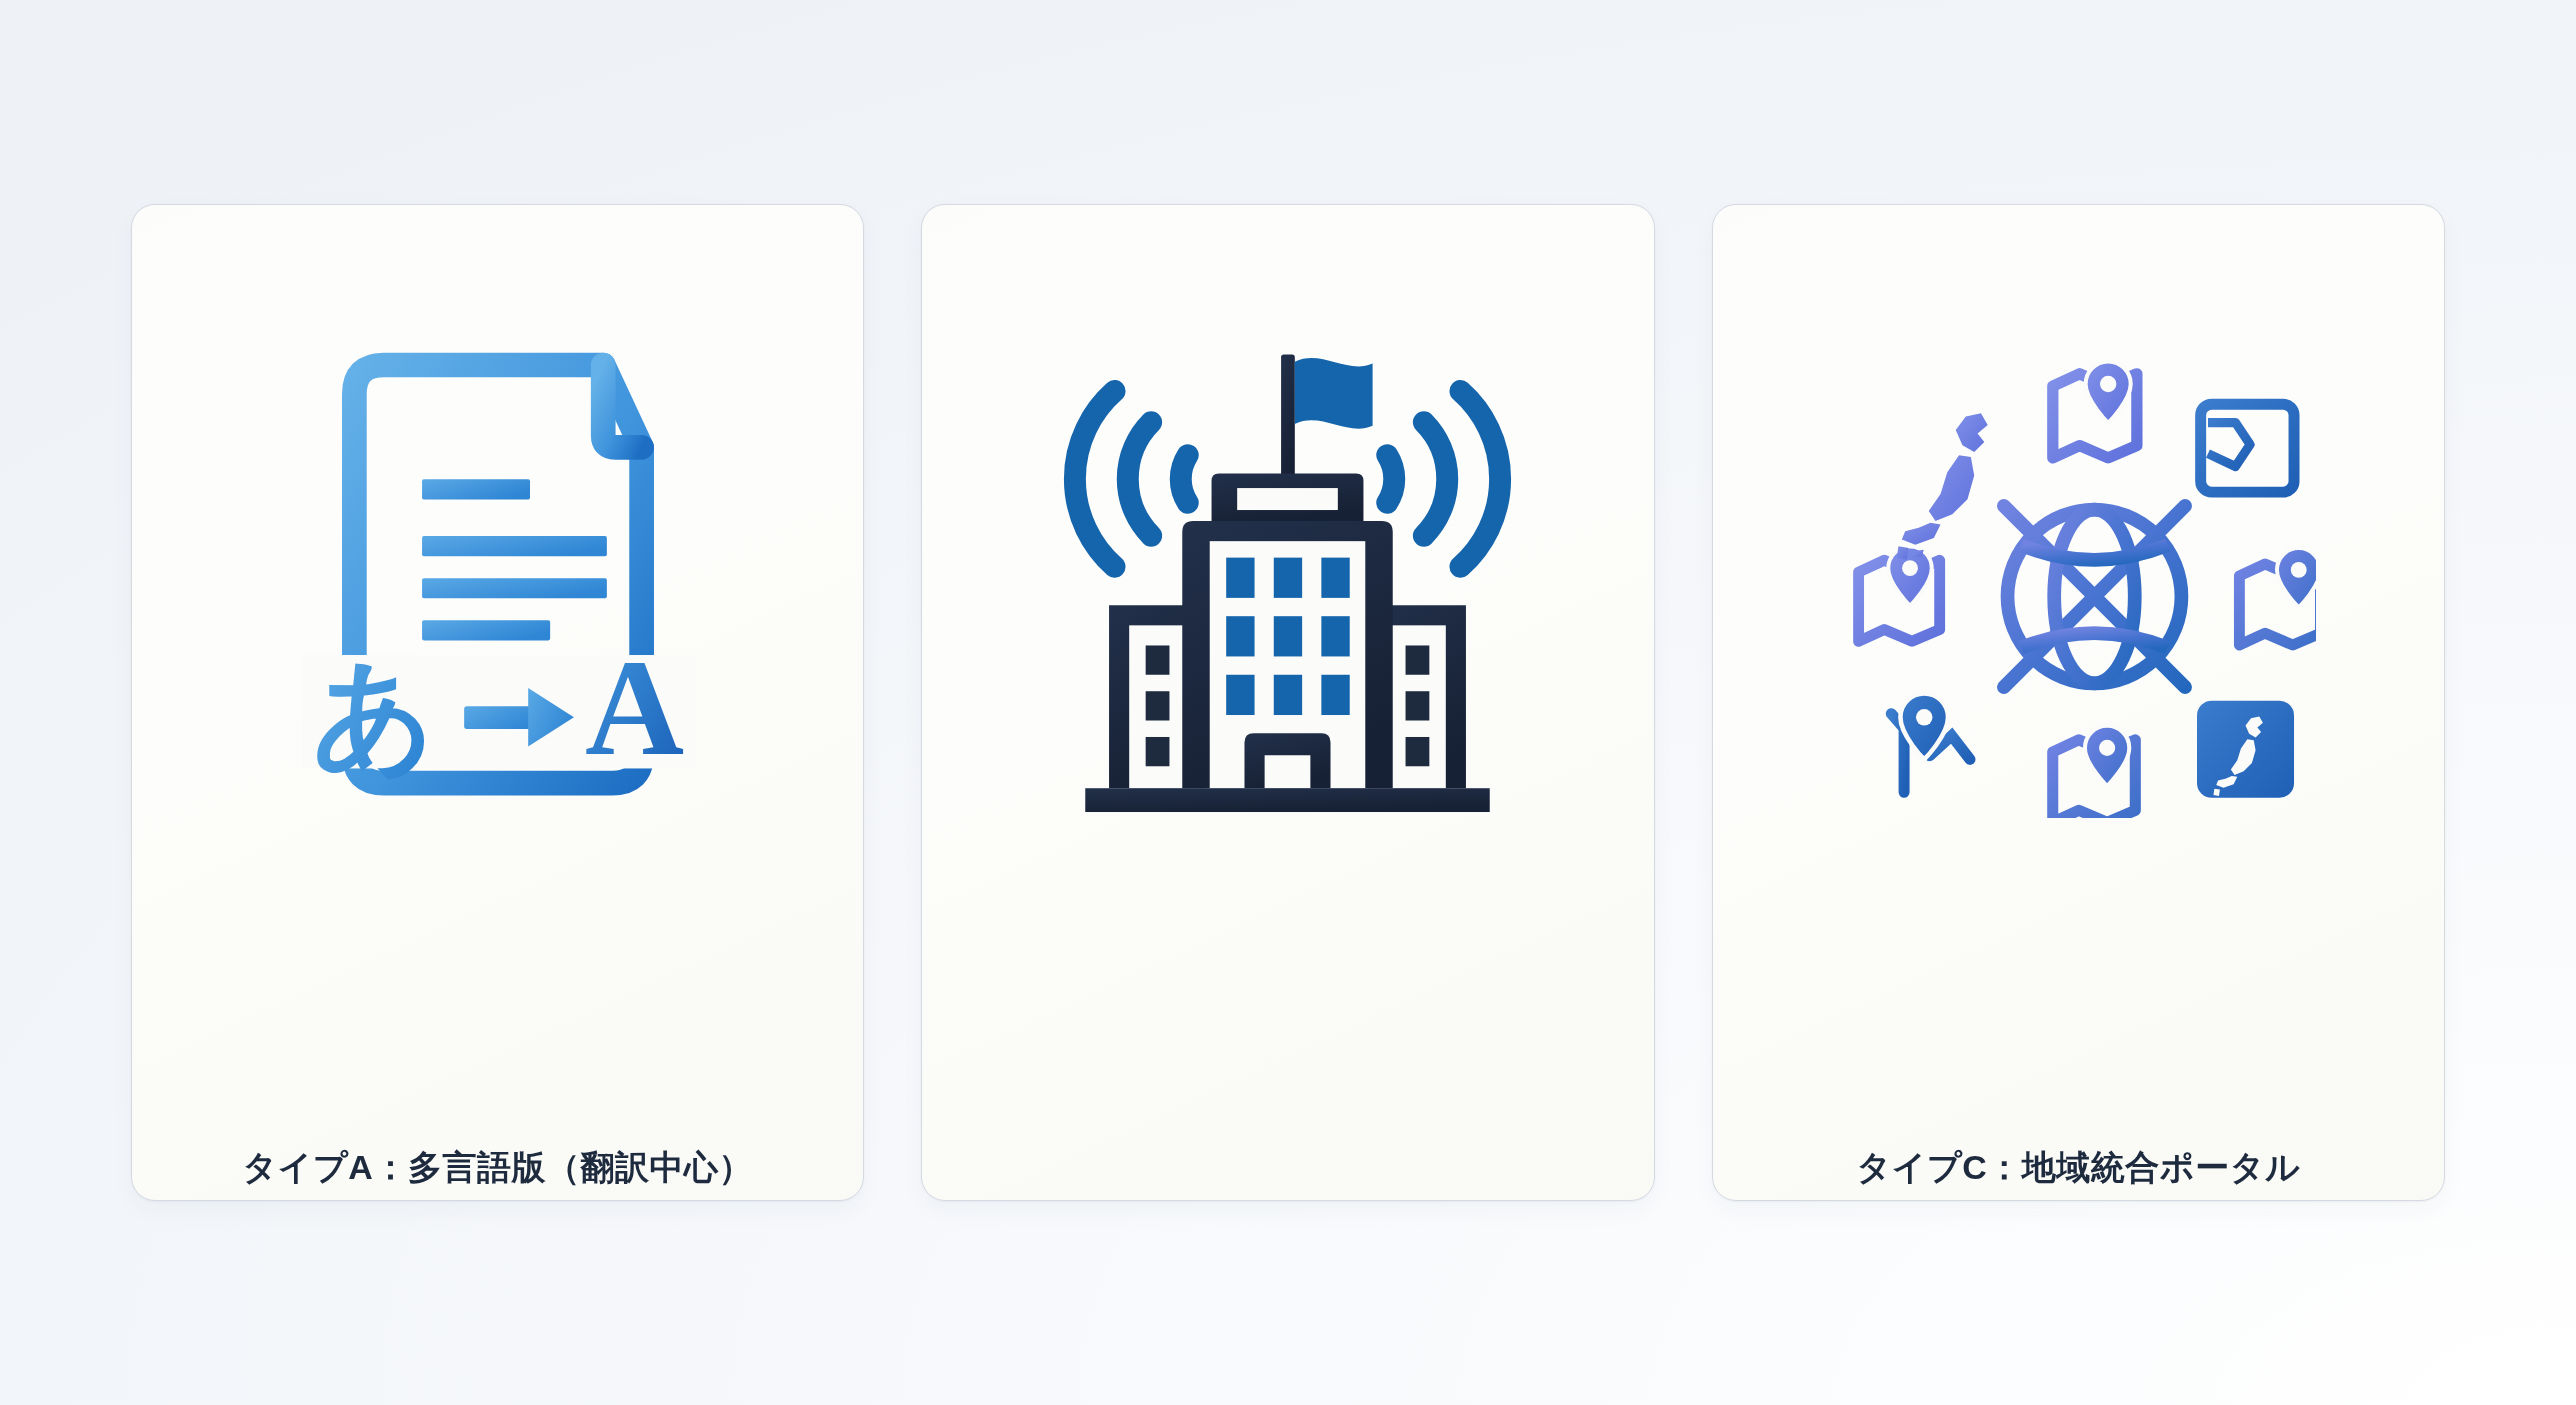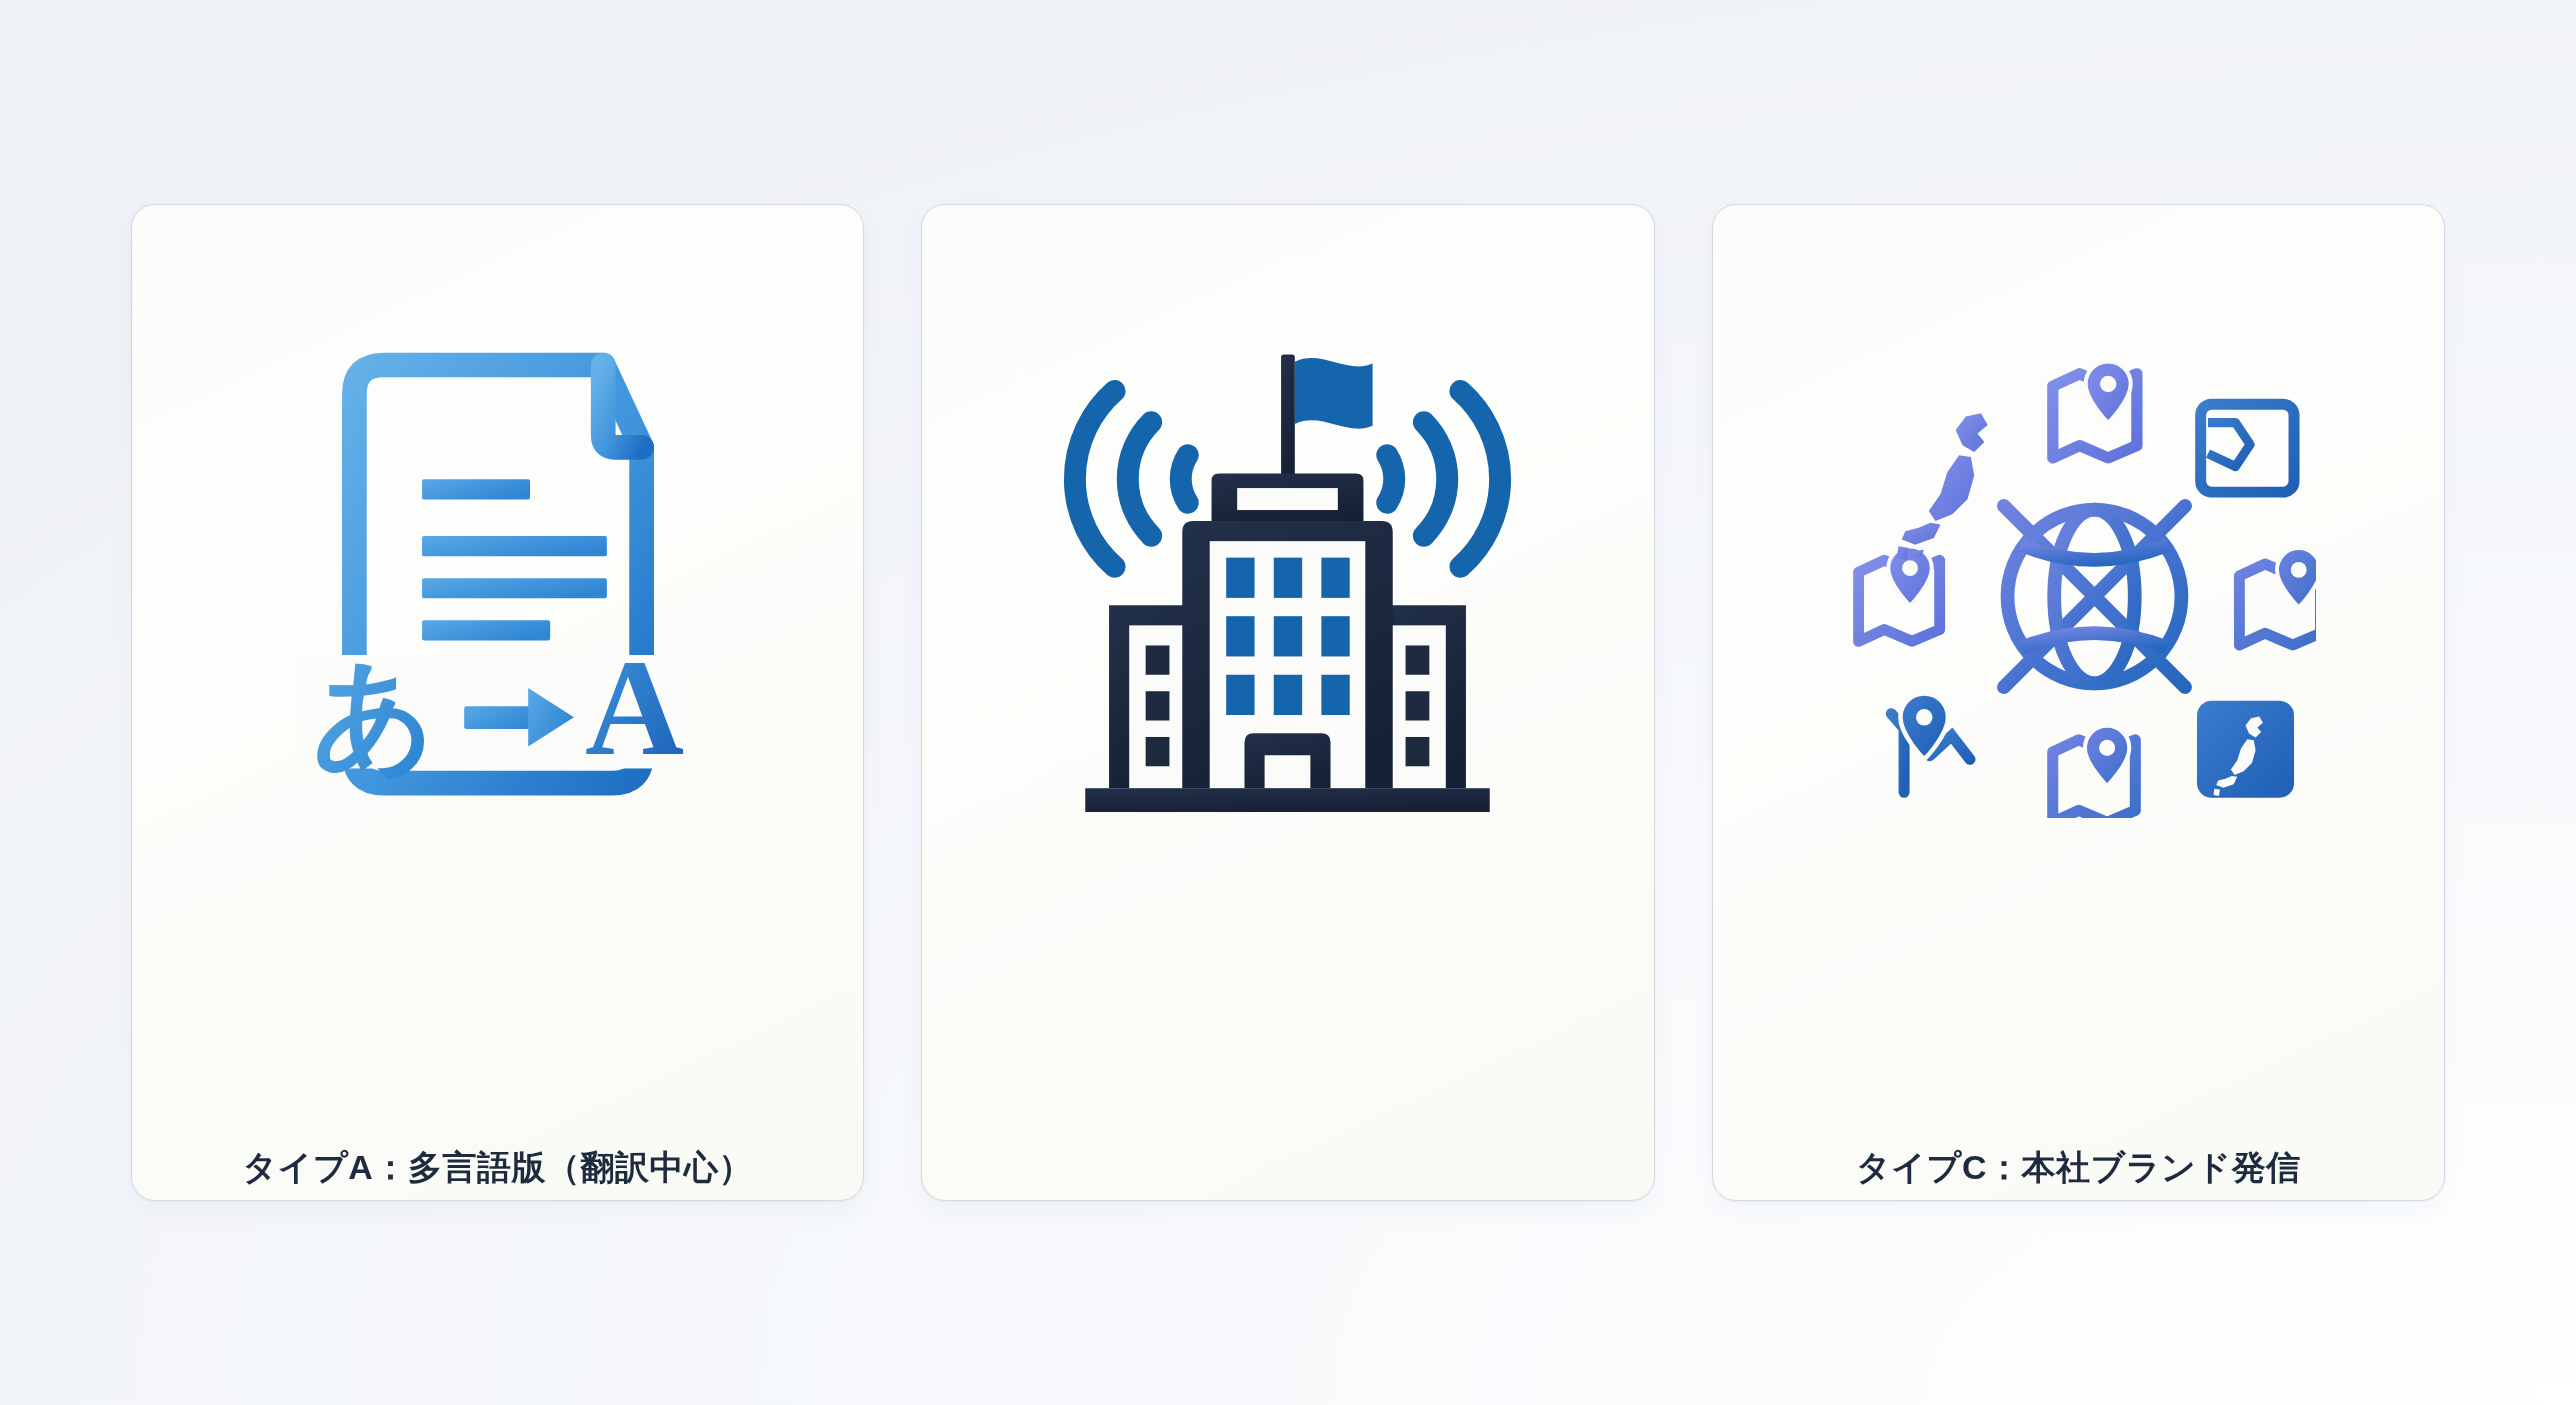--- a/index.html
+++ b/index.html
@@ -292,17 +292,17 @@
           <line x1="2" y1="74" x2="96" y2="74"></line>
           <path d="M 52 56 L 52 96"></path>
           <path d="M 44 56 L 68 34 L 88 60"></path>
           <line x1="84" y1="52" x2="84" y2="96"></line>
           <line x1="72" y1="14" x2="100" y2="14"></line>
           <path d="M 38 -12 a 26 26 0 0 1 26 26 c 0 20 -26 46 -26 46 c 0 0 -26 -26 -26 -46 a 26 26 0 0 1 26 -26 Z" fill="url(#gBlue)" stroke="#fbfbf9" stroke-width="5"></path>
           <circle cx="38" cy="14" r="9" fill="#fbfbf9" stroke="none"></circle>
         </g>
       </svg>
     </div>
-    <div class="card-label">タイプC：本社ブランド発信</div>
+    <div class="card-label">タイプC：地域統合ポータル</div>
   </div>
 
 </div>
 
 
 </body></html>

